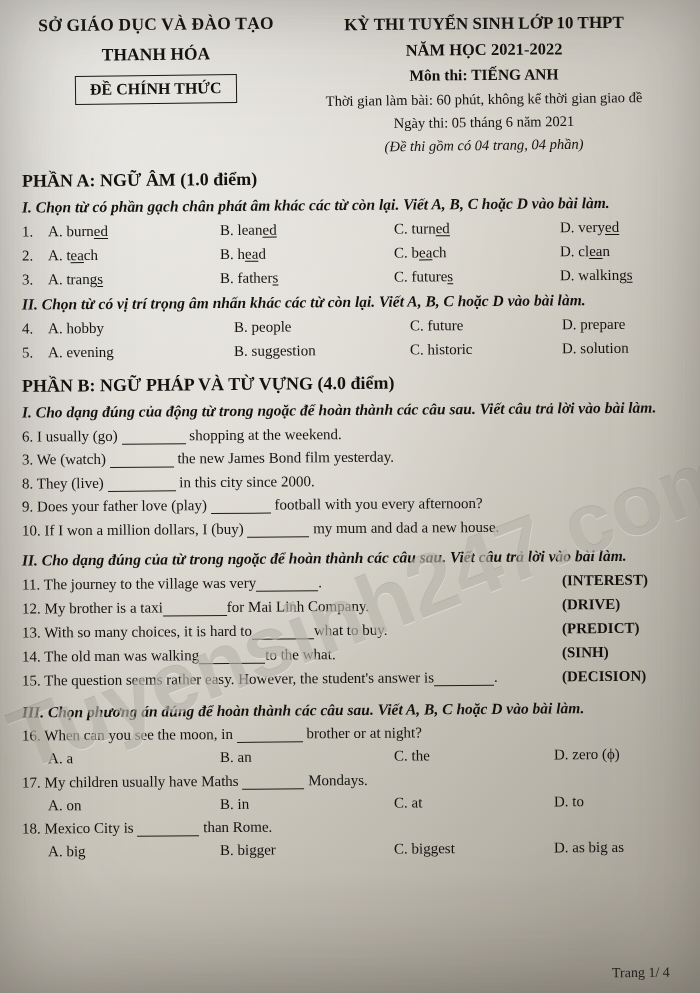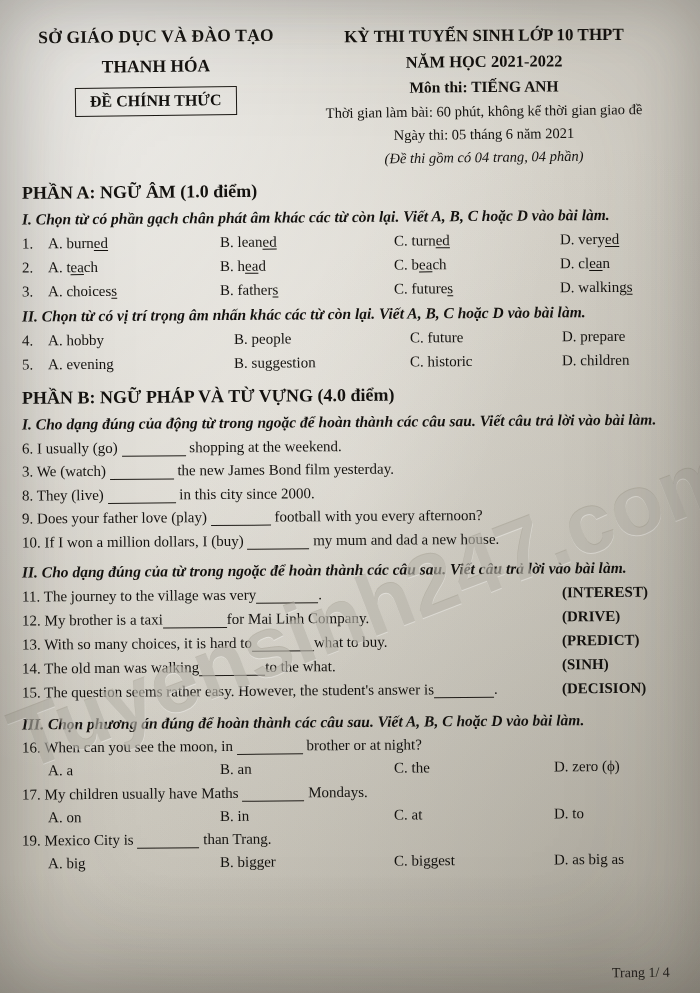--- a/index.html
+++ b/index.html
@@ -20,21 +20,21 @@
       radial-gradient(ellipse at 50% 50%, rgba(255,255,255,0.18), rgba(0,0,0,0.06) 80%),
       linear-gradient(160deg, #e2dfd6 0%, #dcd8ce 35%, #d4d0c5 70%, #cdc8bc 100%);
   }
   .vignette {
     position:absolute; inset:0;
     box-shadow: inset 0 0 60px rgba(60,56,48,0.25), inset 0 0 140px rgba(60,56,48,0.18);
     pointer-events:none;
   }
   .content {
     position:absolute; inset:0;
-    padding:24px 22px 0 22px;
+    padding:12px 22px 0 22px;
     box-sizing:border-box;
   }
 
   
   .header { display:flex; align-items:flex-start; }
   .head-left {
     width:268px; text-align:center; padding-top:2px;
   }
   .head-left .l1 {
     font-weight:bold; font-size:17.5px; letter-spacing:.2px;
@@ -147,42 +147,42 @@
   <div class="qrow">
     <span class="qnum">2.</span>
     <span class="opt" style="width:172px"><span>A. t</span><span class="u">ea</span><span>ch</span></span>
     <span class="opt" style="width:174px"><span>B. h</span><span class="u">ea</span><span>d</span></span>
     <span class="opt" style="width:166px"><span>C. b</span><span class="u">ea</span><span>ch</span></span>
     <span class="opt"><span>D. cl</span><span class="u">ea</span><span>n</span></span>
   </div>
 
   <div class="qrow">
     <span class="qnum">3.</span>
-    <span class="opt" style="width:172px"><span>A. choices</span><span class="u">s</span></span>
+    <span class="opt" style="width:172px"><span>A. trang</span><span class="u">s</span></span>
     <span class="opt" style="width:174px"><span>B. father</span><span class="u">s</span></span>
     <span class="opt" style="width:166px"><span>C. future</span><span class="u">s</span></span>
     <span class="opt"><span>D. walking</span><span class="u">s</span></span>
   </div>
 
   <div class="sub">II. Chọn từ có vị trí trọng âm nhấn khác các từ còn lại. Viết A, B, C hoặc D vào bài làm.</div>
 
   <div class="qrow">
     <span class="qnum">4.</span>
     <span class="opt" style="width:186px">A. hobby</span>
     <span class="opt" style="width:176px">B. people</span>
     <span class="opt" style="width:152px">C. future</span>
     <span class="opt">D. prepare</span>
   </div>
 
   <div class="qrow">
     <span class="qnum">5.</span>
     <span class="opt" style="width:186px">A. evening</span>
     <span class="opt" style="width:176px">B. suggestion</span>
     <span class="opt" style="width:152px">C. historic</span>
-    <span class="opt">D. children</span>
+    <span class="opt">D. solution</span>
   </div>
 
   <div class="part-title">PHẦN B: NGỮ PHÁP VÀ TỪ VỰNG (4.0 điểm)</div>
   <div class="sub">I. Cho dạng đúng của động từ trong ngoặc để hoàn thành các câu sau. Viết câu trả lời vào bài làm.</div>
 
   <div class="lrow">
     <span>6. I usually (go)</span>
     <span class="blank" style="width:64px"></span>
     <span>shopping at the weekend.</span>
   </div>
@@ -252,23 +252,23 @@
   </div>
   <div class="qrow" style="margin-top:6px">
     <span class="qnum"></span>
     <span class="opt" style="width:172px">A. on</span>
     <span class="opt" style="width:174px">B. in</span>
     <span class="opt" style="width:160px">C. at</span>
     <span class="opt">D. to</span>
   </div>
 
   <div class="lrow">
-    <span>19. Mexico City is</span>
+    <span>18. Mexico City is</span>
     <span class="blank" style="width:62px"></span>
-    <span>than Trang.</span>
+    <span>than Rome.</span>
   </div>
   <div class="qrow" style="margin-top:6px">
     <span class="qnum"></span>
     <span class="opt" style="width:172px">A. big</span>
     <span class="opt" style="width:174px">B. bigger</span>
     <span class="opt" style="width:160px">C. biggest</span>
     <span class="opt">D. as big as</span>
   </div>
 
 </div>

